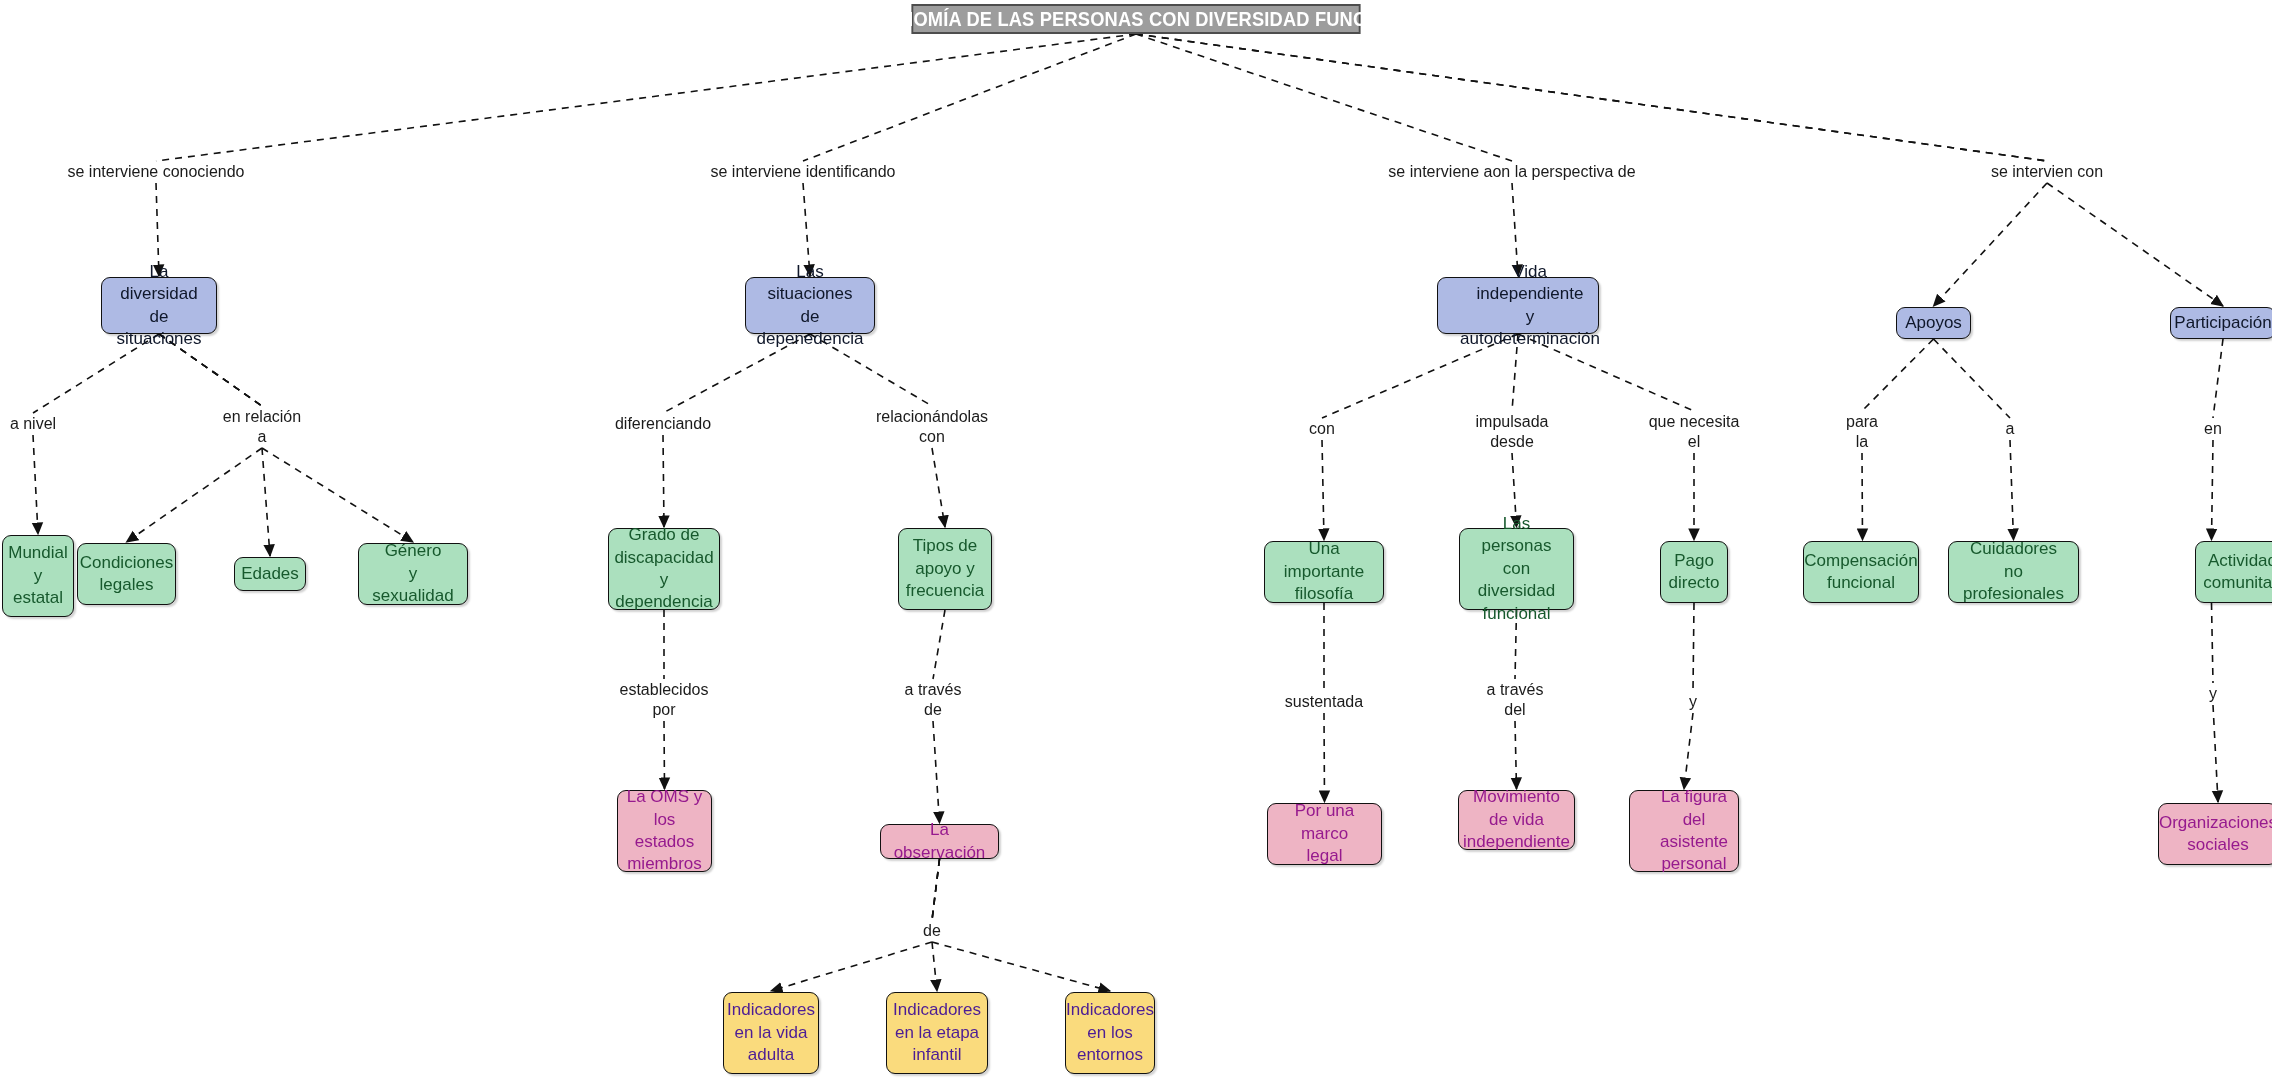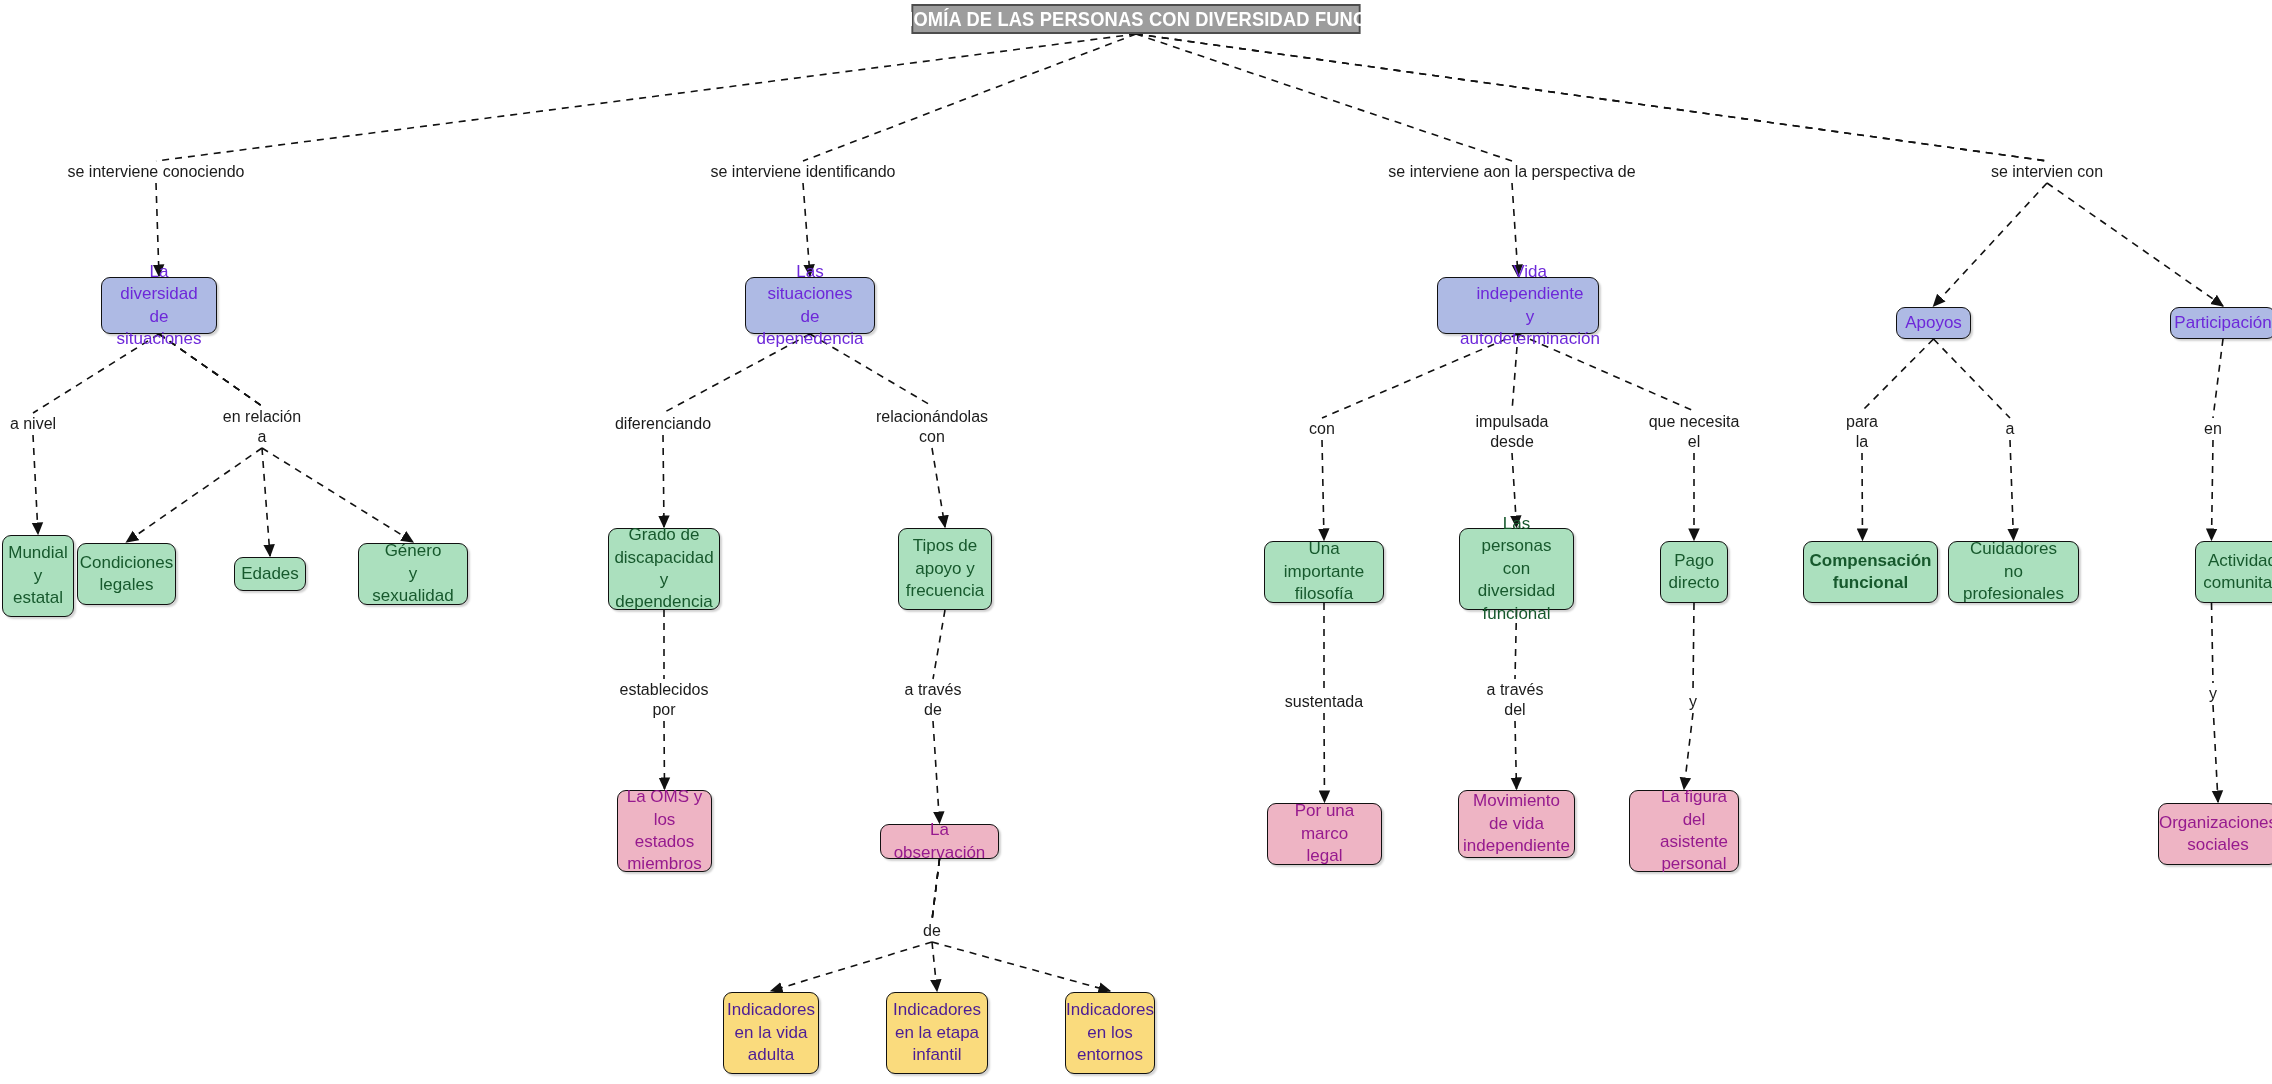--- a/index.html
+++ b/index.html
@@ -53,21 +53,21 @@
     flex-direction: column;
     align-items: center;
     justify-content: center;
     text-align: center;
     font-size: 17px;
     line-height: 1.32;
     padding: 3px 8px;
     box-shadow: 2px 2px 2px rgba(0,0,0,0.18);
     white-space: pre-line;
   }
-  .node.blue  { background: #aebae4; color: #6d28d9; }
+  .node.blue  { background: #aebae4; color: #0f172a; }
   .node.green { background: #abe0be; color: #17592d; }
   .node.pink  { background: #eeb4c4; color: #961a8e; }
   .node.amber { background: #fadb7d; color: #4c1d95; }
 
   
   .elabel {
     position: absolute;
     font-size: 16px;
     color: #1b1b1b;
     text-align: center;
@@ -198,33 +198,33 @@
       <div class="node green" style="left: 898px; top: 528px; width: 94px; height: 82px;">Tipos de
 apoyo y
 frecuencia</div>
       <div class="node green" style="left: 1264px; top: 541px; width: 120px; height: 62px;">Una importante
 filosofía</div>
       <div class="node green" style="left: 1459px; top: 528px; width: 115px; height: 82px;">Las personas
 con diversidad
 funcional</div>
       <div class="node green" style="left: 1660px; top: 541px; width: 68px; height: 62px; text-align: center;">Pago
 directo</div>
-      <div class="node green" style="left: 1803px; top: 541px; width: 135px; height: 62px; font-weight: bold;">Compensación
+      <div class="node green" style="left: 1803px; top: 541px; width: 116px; height: 62px;">Compensación
 funcional</div>
       <div class="node green" style="left: 1948px; top: 541px; width: 131px; height: 62px;">Cuidadores
 no profesionales</div>
       <div class="node green" style="left: 2155px; top: 541px; width: 113px; height: 62px; margin-left: 40px;">Actividades
 comunitarias</div>
       <div class="node pink" style="left: 617px; top: 790px; width: 95px; height: 82px;">La OMS y
 los estados
 miembros</div>
       <div class="node pink" style="left: 880px; top: 824px; width: 119px; height: 35px;">La observación</div>
       <div class="node pink" style="left: 1267px; top: 803px; width: 115px; height: 62px;">Por una marco
 legal</div>
-      <div class="node pink" style="left: 1458px; top: 790px; width: 117px; height: 68px;">Movimiento
+      <div class="node pink" style="left: 1458px; top: 790px; width: 117px; height: 60px;">Movimiento
 de vida
 independiente</div>
       <div class="node pink" style="left: 1629px; top: 790px; width: 110px; height: 82px; padding-left: 28px;">La figura
 del asistente
 personal</div>
       <div class="node pink" style="left: 2158px; top: 803px; width: 120px; height: 62px;">Organizaciones
 sociales</div>
       <div class="node amber" style="left: 723px; top: 992px; width: 96px; height: 82px;">Indicadores
 en la vida
 adulta</div>

